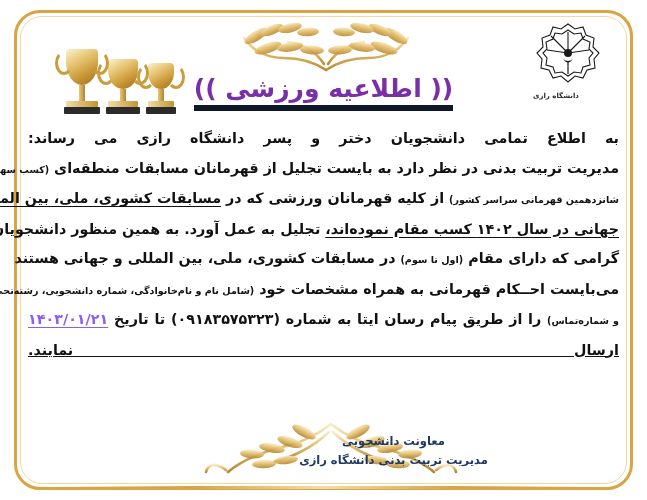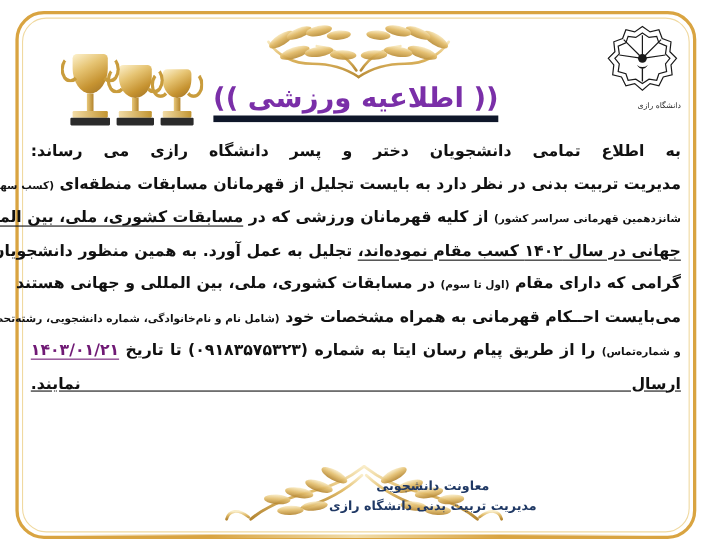--- a/index.html
+++ b/index.html
@@ -121,21 +121,22 @@
     opacity: .95;
   }
 
   
   .logo {
     position: absolute;
     right: 28px;
     top: 20px;
     width: 86px;
     height: 92px;
-    text-align: right;
+    text-align: left;
+    font-weight: bold;
   }
   .logo-caption {
     font-size: 7px;
     color: #2a2a2a;
     margin-top: -4px;
     font-family: "DejaVu Sans", sans-serif;
   }
 
   
   .title {
@@ -174,21 +175,21 @@
   }
   .line.lead { }
   .line.last { text-align: left; text-decoration: underline; }
 
   .small {
     font-size: 9.6px;
     font-weight: bold;
   }
   .u { text-decoration: underline; text-underline-offset: 3px; }
   .red {
-    color: #701a75;
+    color: #8b5cf6;
     text-decoration: underline;
     text-underline-offset: 3px;
   }
 
   
   .signature {
     position: absolute;
     right: 0;
     left: 0;
     top: 432px;

